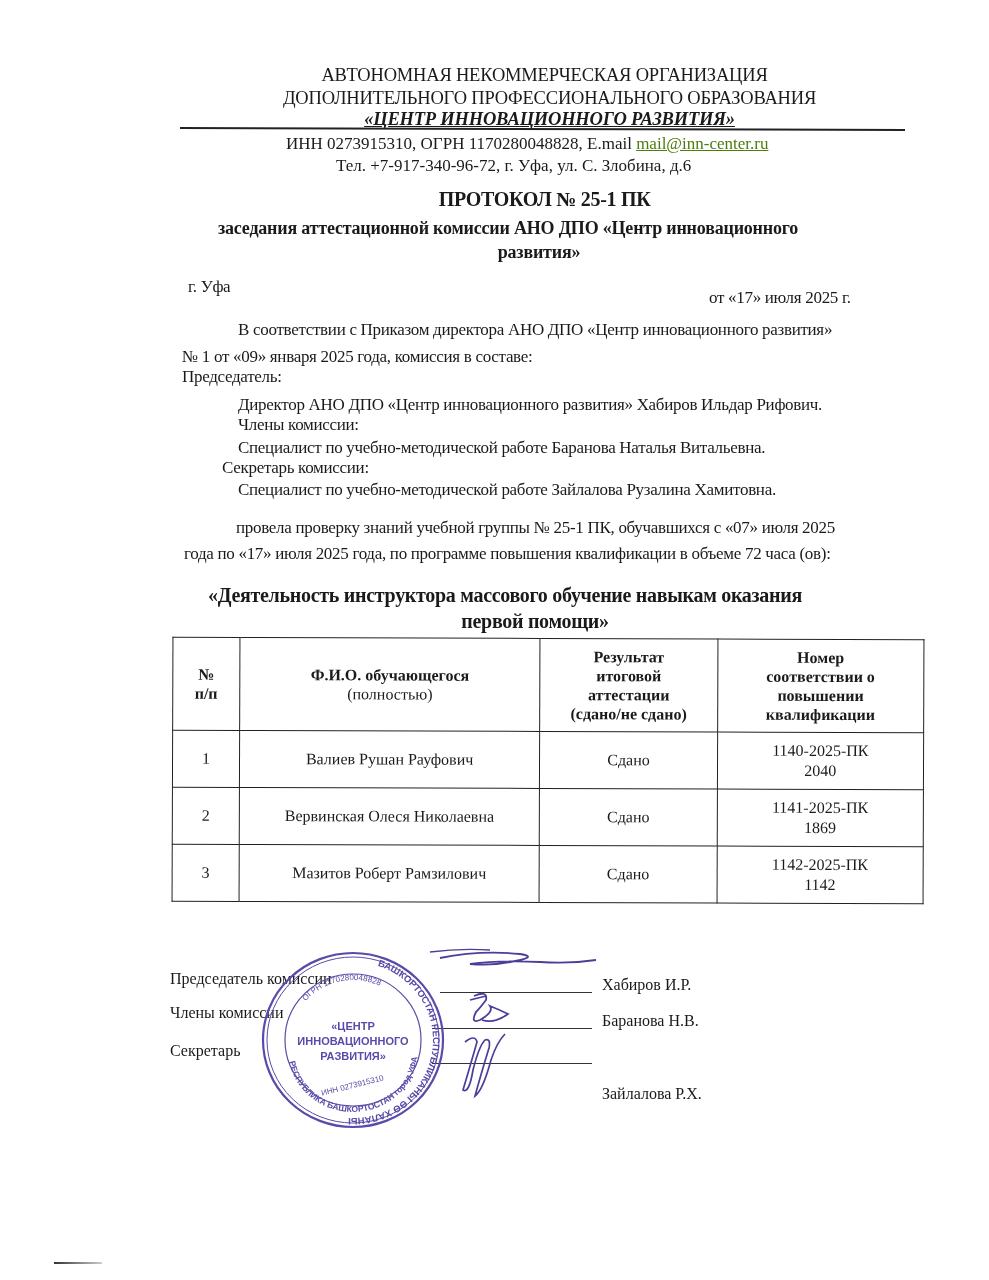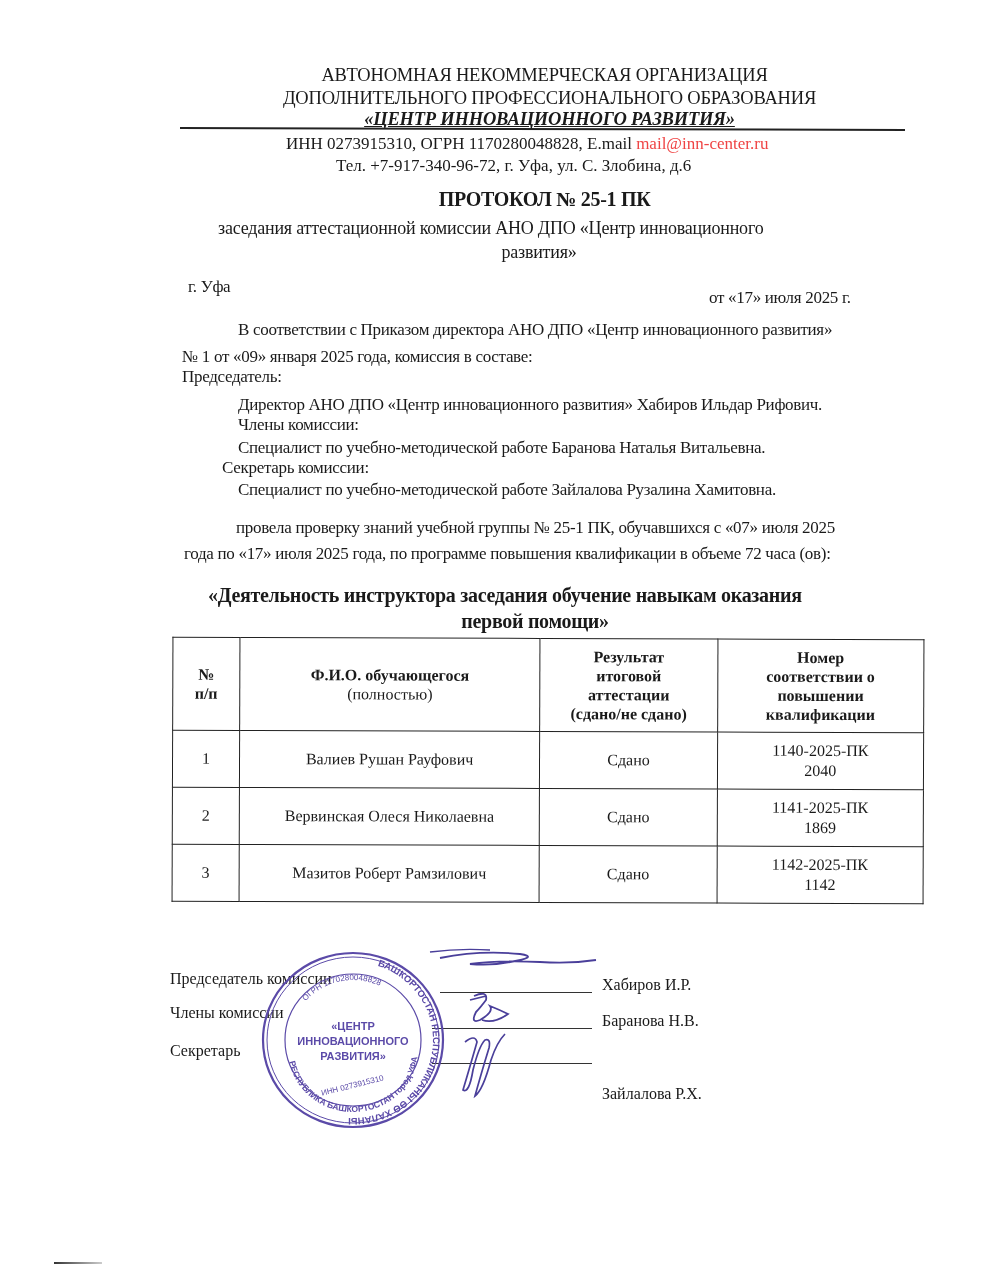--- a/index.html
+++ b/index.html
@@ -6,23 +6,23 @@
     body {
       width: 989px; height: 1280px; position: relative; overflow: hidden;
       font-family: "Liberation Serif", "DejaVu Serif", serif; color: #1a1a1a;
     }
     .abs { position: absolute; }
     .center { text-align: center; }
     .hdr-line { font-size: 18.5px; line-height: 22px; white-space: nowrap; letter-spacing: -0.2px; }
     .hdr-org-name { font-style: italic; font-weight: bold; text-decoration: underline; }
     .rule { position: absolute; left: 180px; width: 725px; height: 2px; background: #222; top: 128px; transform: rotate(0.15deg); }
     .contact { font-size: 17px; line-height: 22px; white-space: nowrap; }
-    .contact a { color: #ef4444; }
+    .contact a { color: #4d7c0f; text-decoration: underline; }
     .title { font-weight: bold; font-size: 20px; letter-spacing: -0.3px; }
-    .subtitle { font-weight: normal; font-size: 18px; line-height: 24px; letter-spacing: -0.2px; }
+    .subtitle { font-weight: bold; font-size: 18px; line-height: 24px; letter-spacing: -0.2px; }
     .body-text { font-size: 17px; line-height: 20px; white-space: nowrap; letter-spacing: -0.3px; }
     .program { font-weight: bold; font-size: 20px; line-height: 26px; letter-spacing: -0.3px; }
     table.results {
       position: absolute; left: 172px; top: 638px; width: 752px;
       border-collapse: collapse; font-size: 16px; transform: rotate(0.2deg);
     }
     table.results th, table.results td {
       border: 1.4px solid #222; text-align: center; vertical-align: middle; padding: 2px 4px;
     }
     table.results th { font-weight: bold; line-height: 19px; height: 88px; font-size: 16px; }
@@ -63,21 +63,21 @@
 <div class="abs body-text" style="left:182px;top:367px;">Председатель:</div>
 <div class="abs body-text" style="left:238px;top:395px;">Директор АНО ДПО «Центр инновационного развития» Хабиров Ильдар Рифович.</div>
 <div class="abs body-text" style="left:238px;top:415px;">Члены комиссии:</div>
 <div class="abs body-text" style="left:238px;top:438px;">Специалист по учебно-методической работе Баранова Наталья Витальевна.</div>
 <div class="abs body-text" style="left:222px;top:458px;">Секретарь комиссии:</div>
 <div class="abs body-text" style="left:238px;top:480px;">Специалист по учебно-методической работе Зайлалова Рузалина Хамитовна.</div>
 
 <div class="abs body-text" style="left:236px;top:518px;">провела проверку знаний учебной группы № 25-1 ПК, обучавшихся с «07» июля 2025</div>
 <div class="abs body-text" style="left:184px;top:544px;">года по «17» июля 2025 года, по программе повышения квалификации в объеме 72 часа (ов):</div>
 
-<div class="abs program" style="left:208px;top:582px;white-space:nowrap;">«Деятельность инструктора заседания обучение навыкам оказания</div>
+<div class="abs program" style="left:208px;top:582px;white-space:nowrap;">«Деятельность инструктора массового обучение навыкам оказания</div>
 <div class="abs center program" style="left:0;width:1070px;top:608px;">первой помощи»</div>
 
 <table class="results">
   <thead>
     <tr>
       <th class="col-num">
         <span>№</span><br>
         <span>п/п</span>
       </th>
       <th class="col-name">

